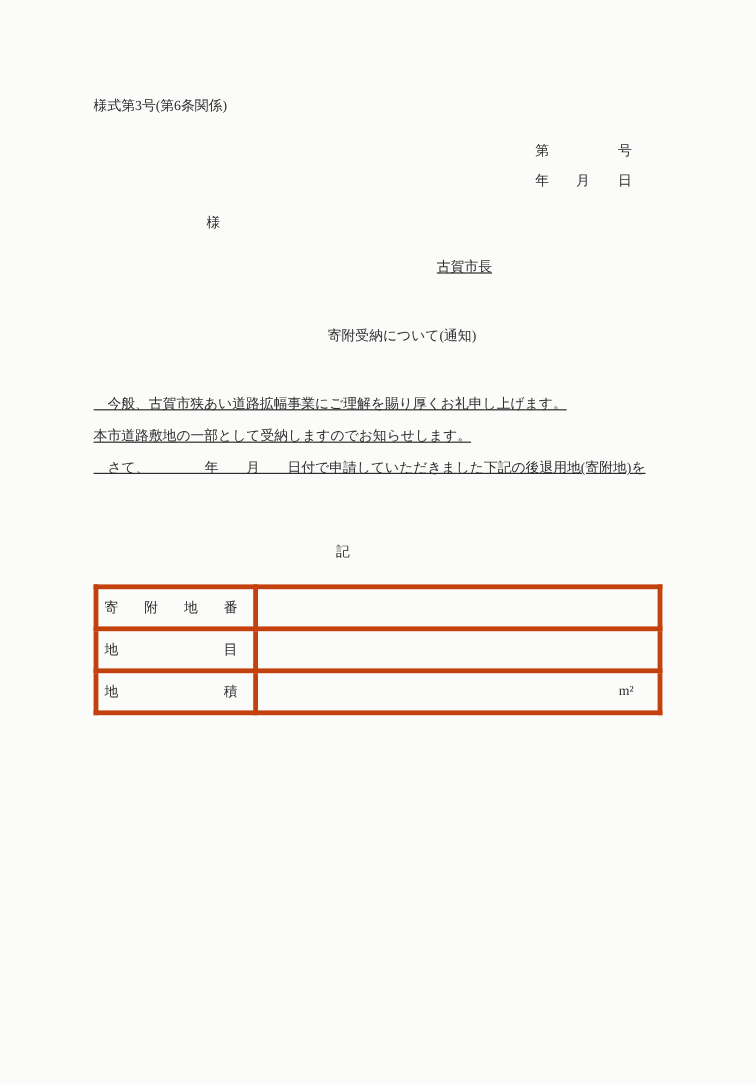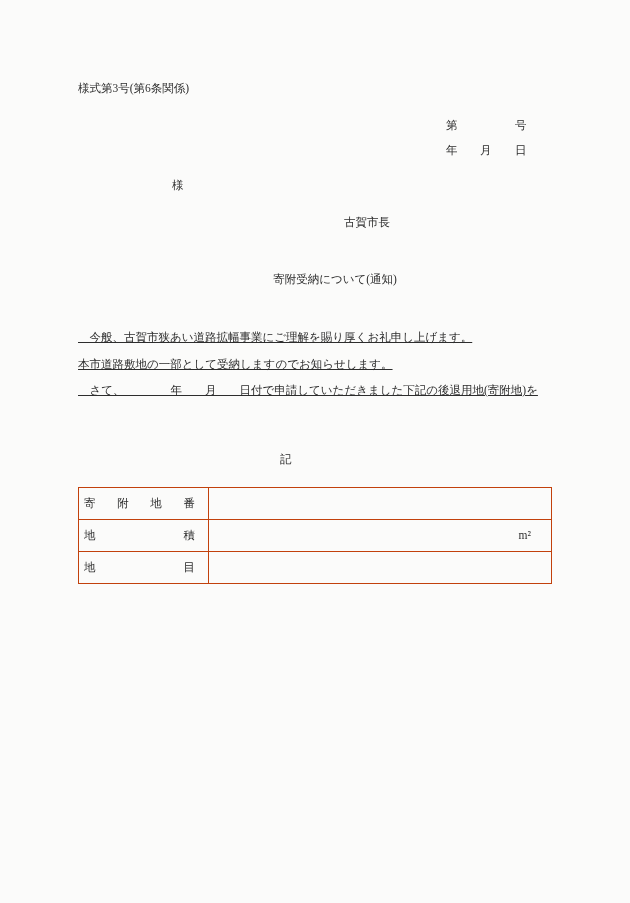--- a/index.html
+++ b/index.html
@@ -26,21 +26,21 @@
   .form-no   { left: 78px;  top: 81px; }
 
   .docno-dai { left: 446px; top: 118px; }
   .docno-go  { left: 515px; top: 118px; }
 
   .date-yr   { left: 446px; top: 143px; }
   .date-mo   { left: 480px; top: 143px; }
   .date-dy   { left: 515px; top: 143px; }
 
   .addressee { left: 172px; top: 178px; }
-  .sender    { left: 344px; top: 215px; }
+  .sender    { left: 364px; top: 215px; text-decoration: underline; }
 
   .doc-title {
     left: 0; top: 272px; width: 622px;
     text-align: center;
     white-space: pre;
     margin-left: 24px;
   }
 
   .body-text {
     position: absolute;
@@ -55,21 +55,21 @@
   .donation-table {
     position: absolute;
     left: 78px; top: 487px;
     width: 474px;
     border-collapse: collapse;
     table-layout: fixed;
     font-size: 11.5px;
     color: #2d2d2d;
   }
   .donation-table td {
-    border: 1px solid #c2410c;
+    border: 4px solid #c2410c;
     height: 31px;
     vertical-align: middle;
     padding: 0;
   }
   .donation-table td.label {
     width: 111px;
     padding: 0 13px 0 5px;
     text-align: justify;
     text-align-last: justify;
   }
@@ -113,25 +113,25 @@
 
   <div class="abs record-marker">記</div>
 
   <table class="donation-table">
     <tbody>
       <tr>
         <td class="label">寄附地番</td>
         <td class="value"></td>
       </tr>
       <tr>
+        <td class="label">地目</td>
+        <td class="value"></td>
+      </tr>
+      <tr>
         <td class="label">地積</td>
         <td class="value unit-right">
           <span class="unit">m²</span>
         </td>
-      </tr>
-      <tr>
-        <td class="label">地目</td>
-        <td class="value"></td>
       </tr>
     </tbody>
   </table>
 
 </div>
 
 </body></html>

